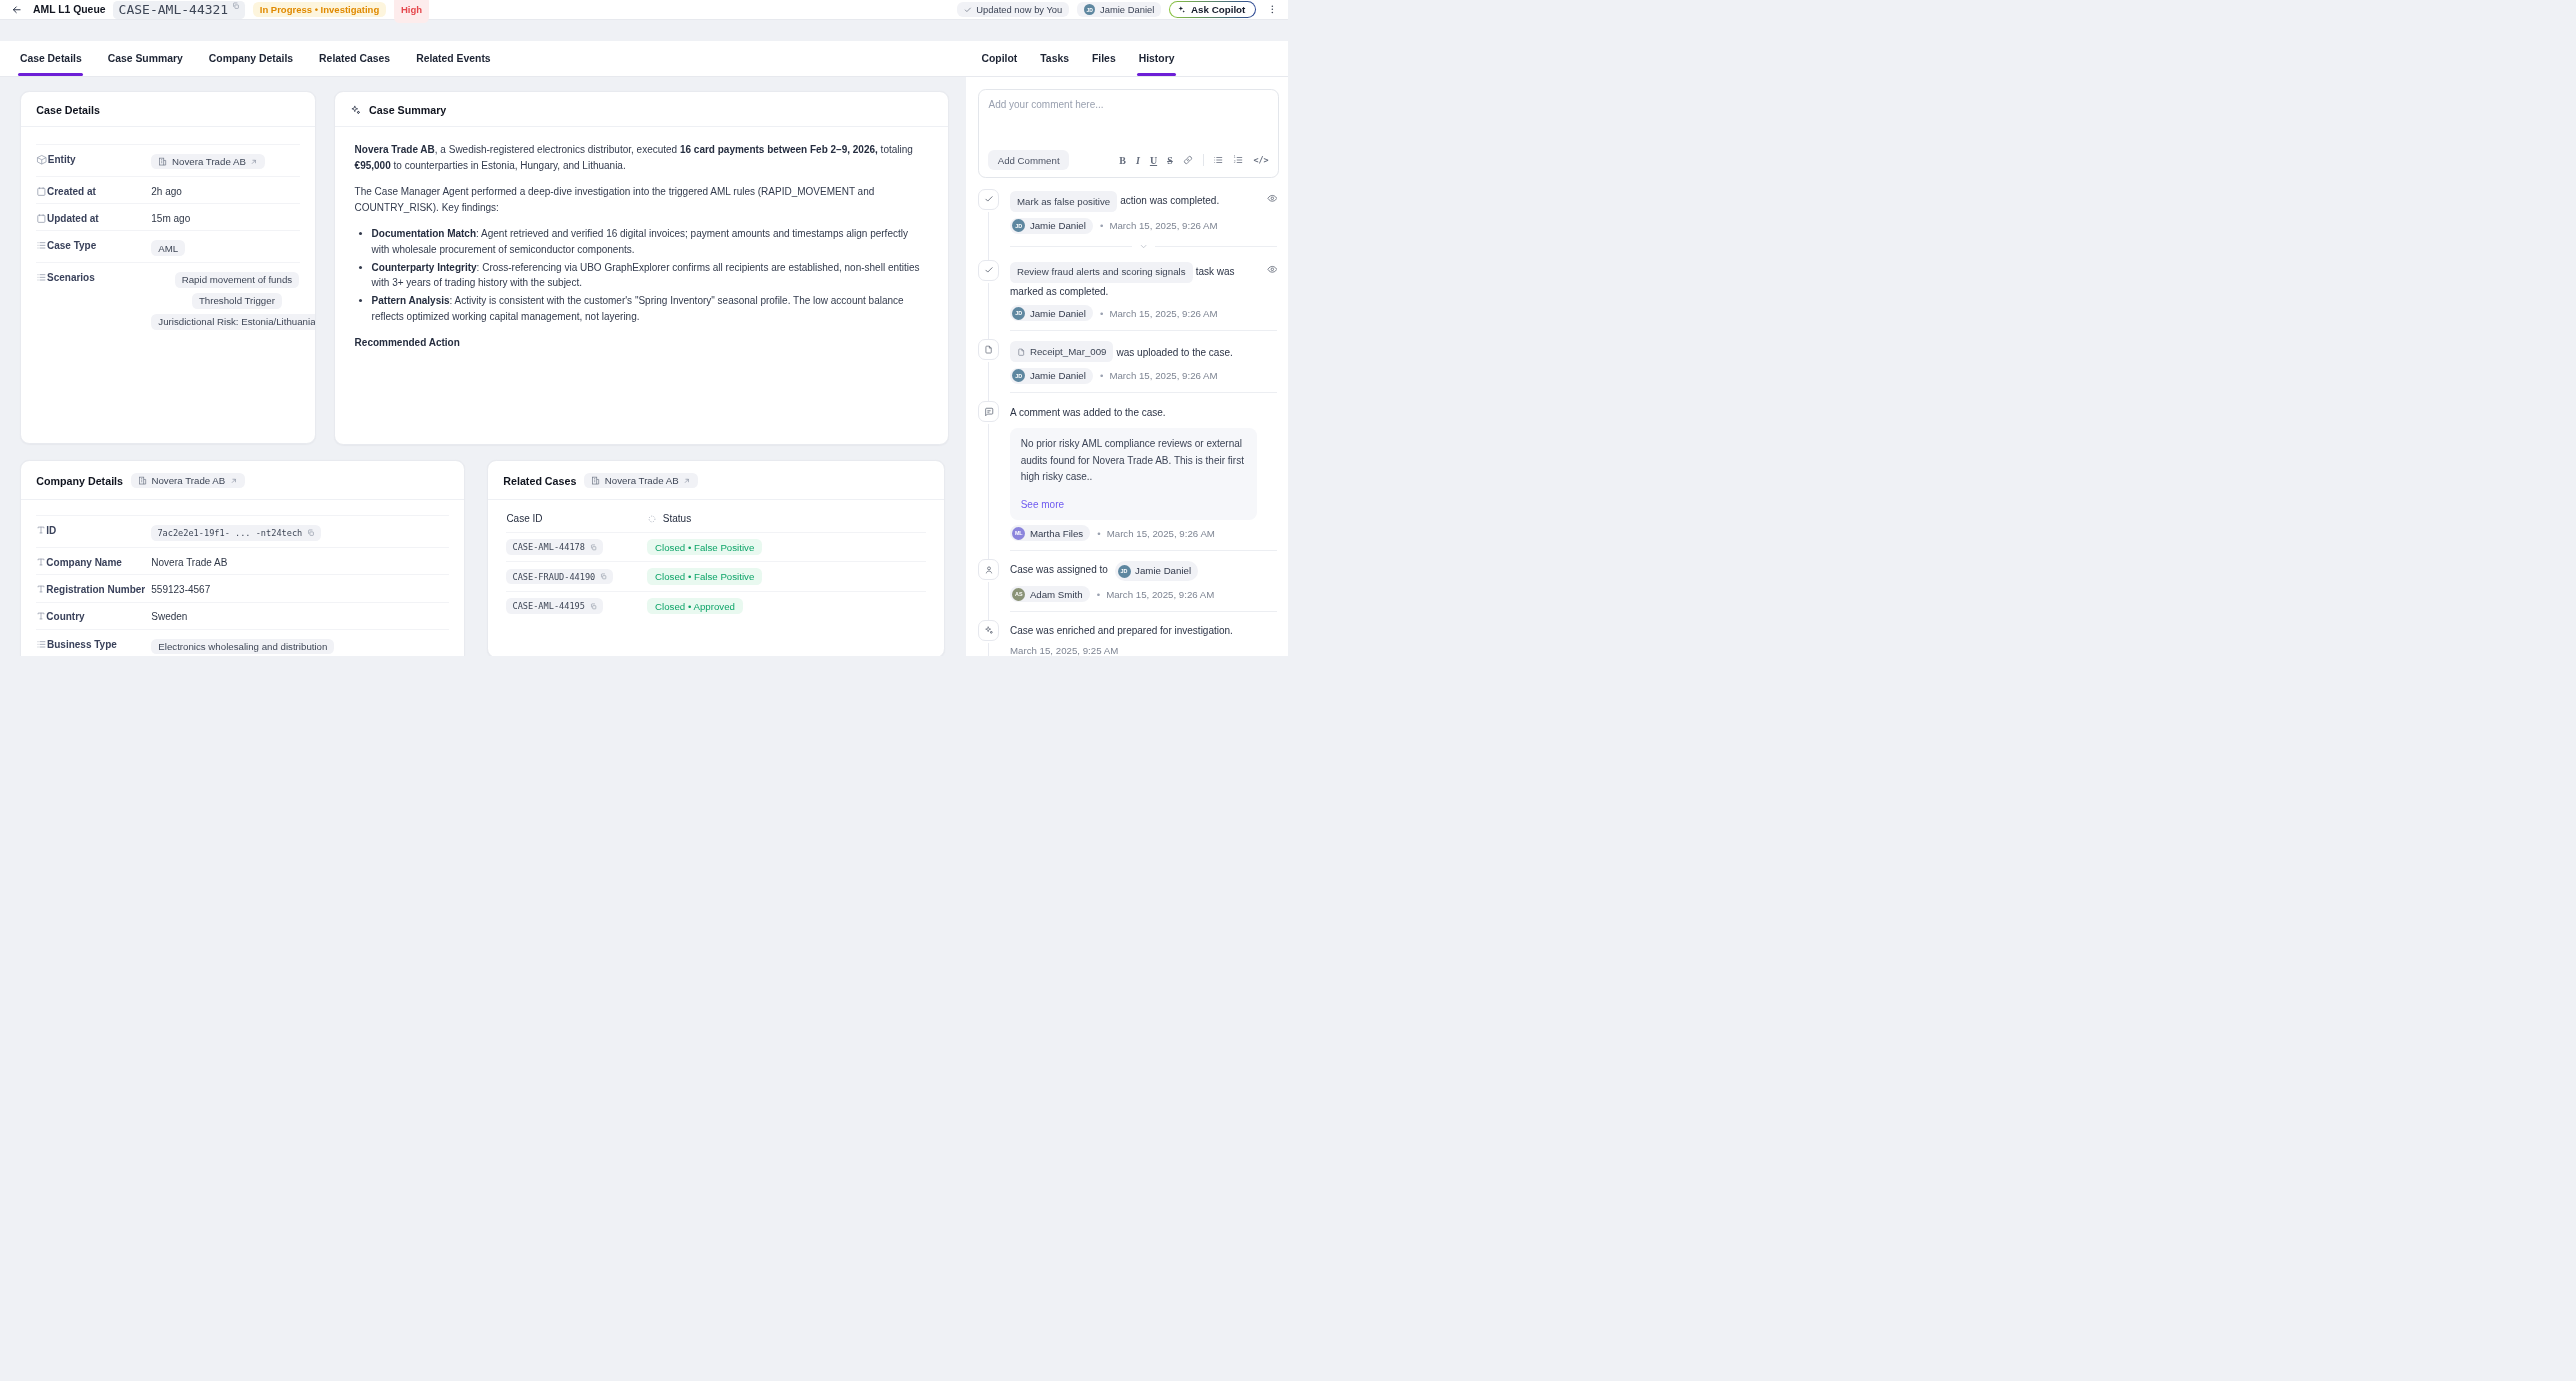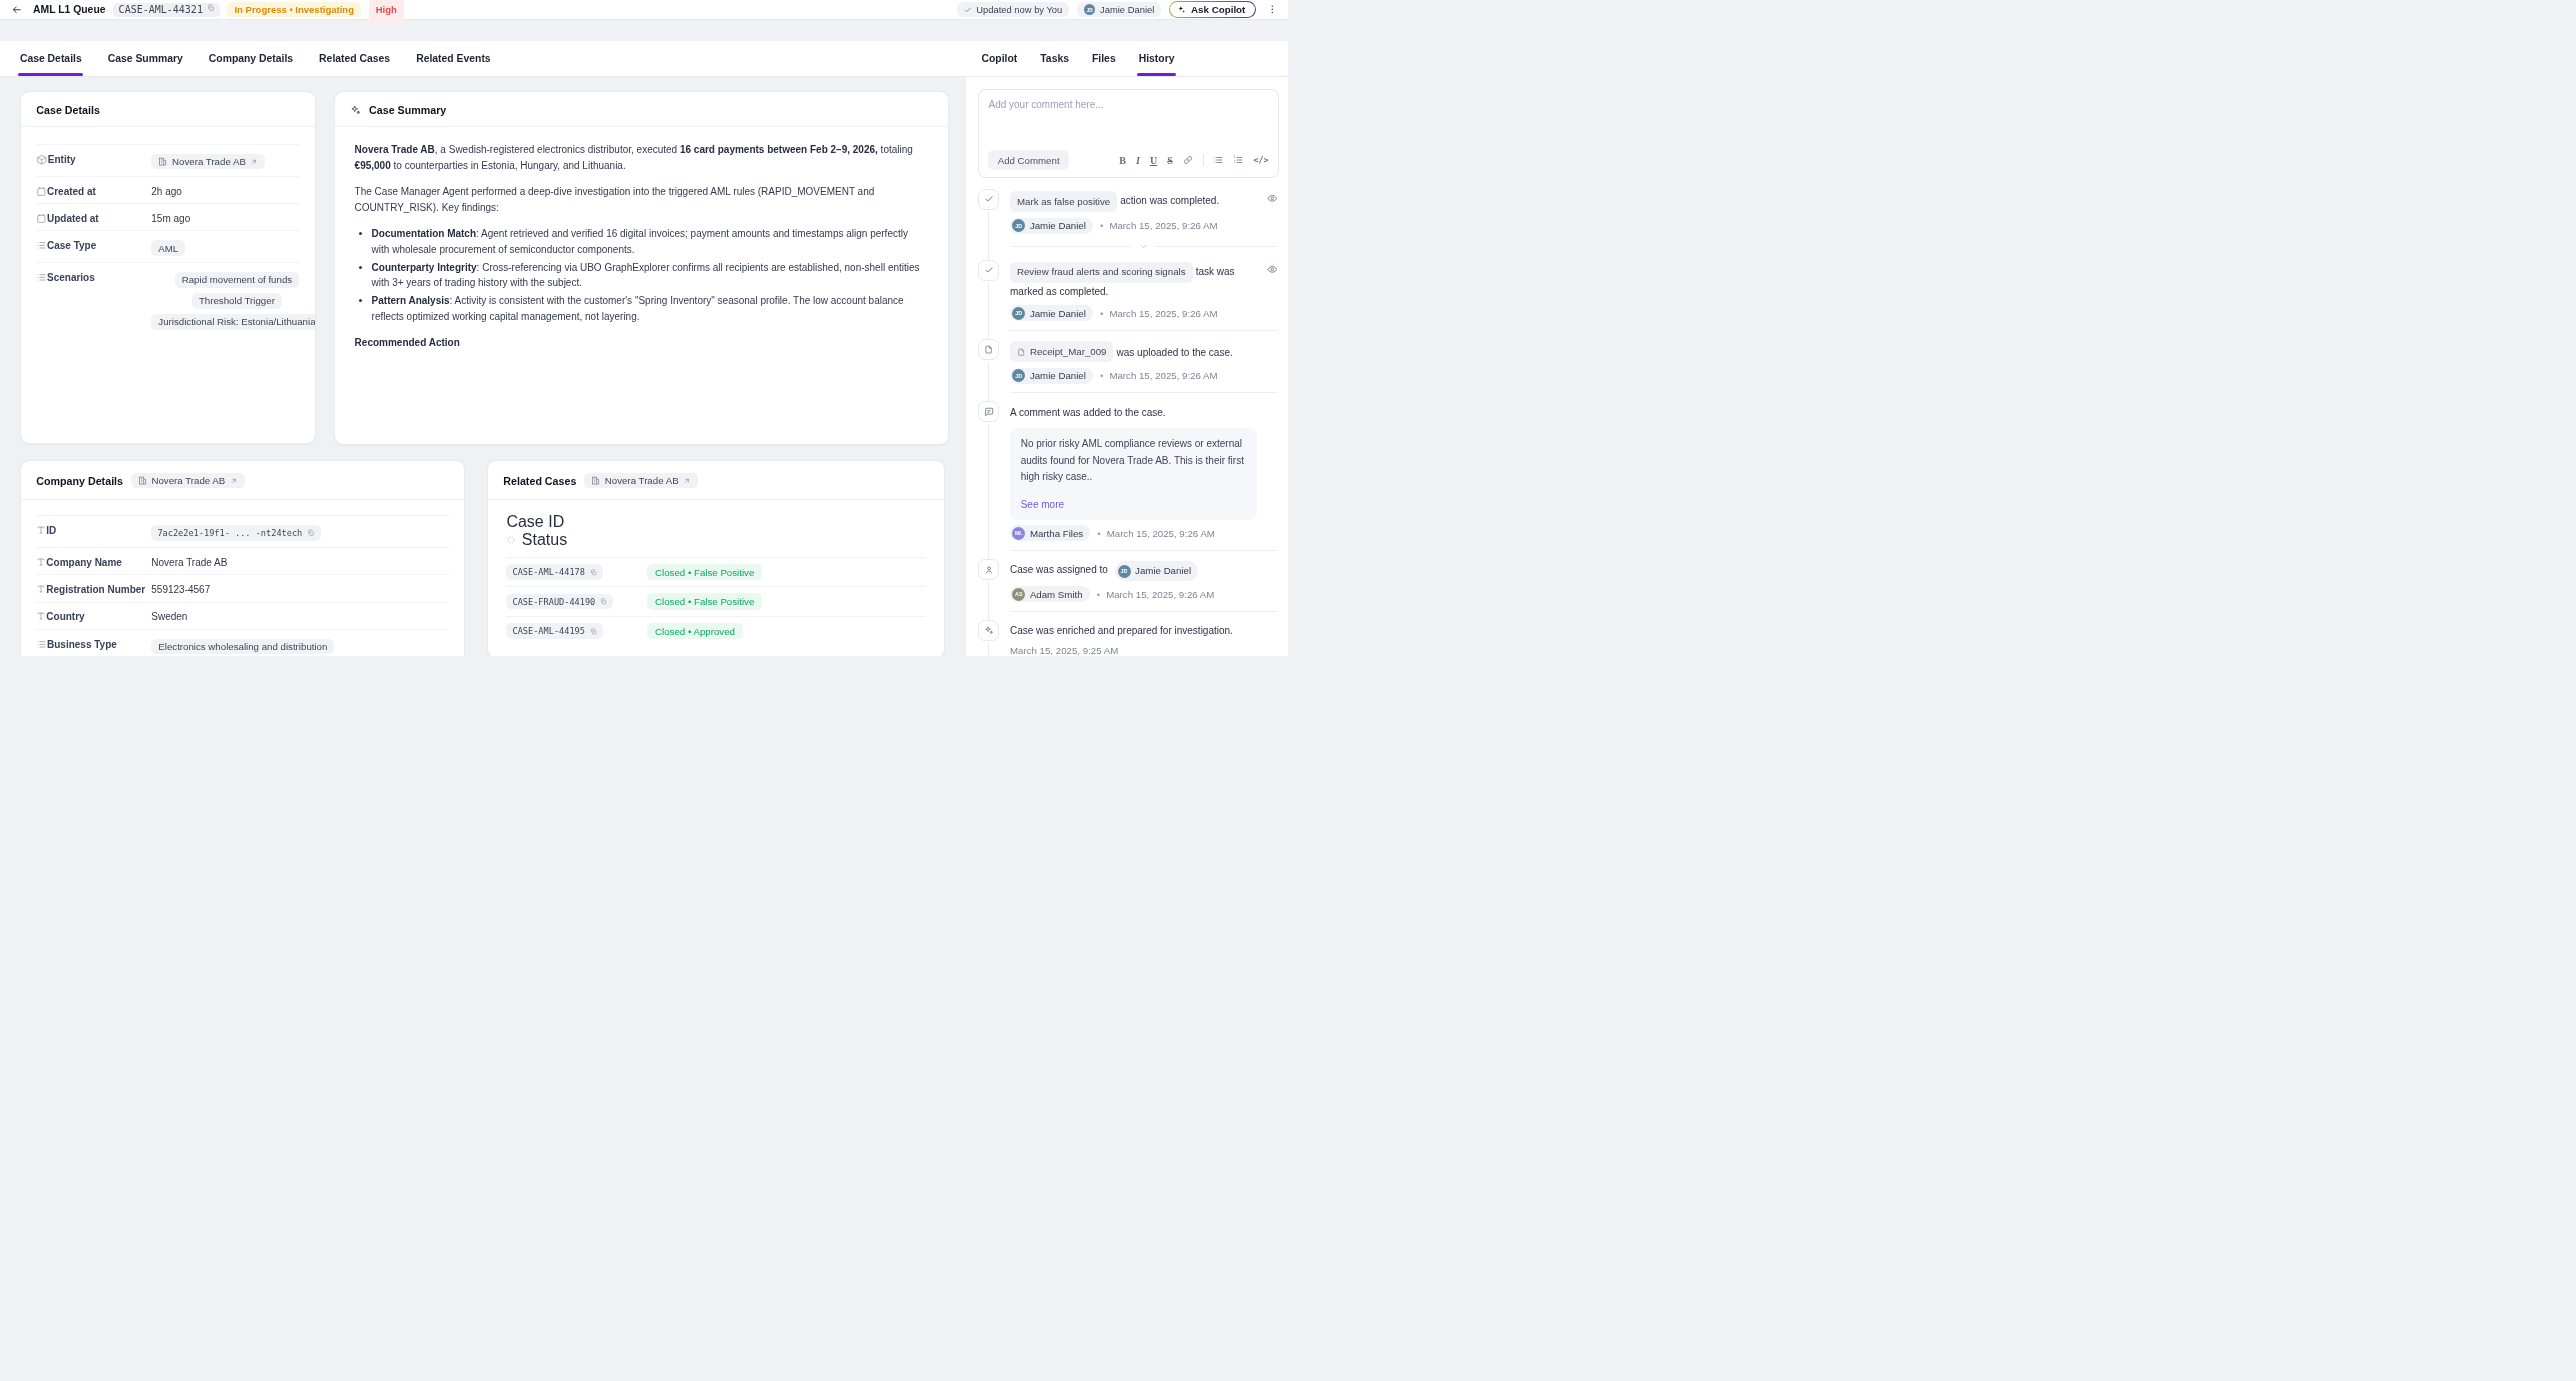--- a/index.html
+++ b/index.html
@@ -4,21 +4,21 @@
 <style>
   * { margin:0; padding:0; box-sizing:border-box; }
   html,body { width:1288px; height:691px; overflow:hidden; }
   body { font-family:"Liberation Sans",sans-serif; background:#eff1f5; color:#2f3747; font-size:10px; }
   svg { display:block; }
 
   
   .header { height:20px; background:#fff; border-bottom:0.8px solid #e7e9ee; display:flex; align-items:center; padding:0 7.7px 0 10.7px; gap:7.7px; }
   .back-btn { color:#273045; display:flex; align-items:center; cursor:pointer; }
   .app-title { font-size:10.4px; font-weight:700; color:#10141f; margin-left:3.1px; white-space:nowrap; }
-  .badge-mono { display:inline-flex; align-items:flex-start; gap:3.8px; background:#eef0f4; border-radius:4.6px; padding:1.5px 5.4px; font-family:"DejaVu Sans Mono",monospace; font-size:10px; color:#3e4656; }
+  .badge-mono { display:inline-flex; align-items:flex-start; gap:3.8px; background:#eef0f4; border-radius:4.6px; padding:1.5px 5.4px; font-family:"DejaVu Sans Mono",monospace; font-size:13px; color:#3e4656; }
   .badge-mono .cp { color:#8a92a1; }
   .badge-status { background:#fdf5dd; color:#e08a00; border-radius:5.4px; padding:1.9px 7px; font-size:9.5px; font-weight:600; white-space:nowrap; }
   .badge-high { background:#fdecec; color:#e5484d; border-radius:5.4px; padding:8px 7px; font-size:9.5px; font-weight:600; }
   .header .spacer { flex:1; }
   .hpill { display:flex; align-items:center; gap:4.6px; background:#f1f2f6; border-radius:6.1px; padding:1.9px 7px; font-size:9.4px; color:#3c4456; white-space:nowrap; }
   .hpill .ck { color:#6f7787; }
   .avatar { border-radius:50%; color:#fff; font-weight:700; display:flex; align-items:center; justify-content:center; flex:none; }
   .av16 { width:11.5px; height:11.5px; font-size:5px; }
   .av17 { width:13px; height:13px; font-size:5.4px; }
   .ask-wrap { background:linear-gradient(90deg,#8bc53f,#2b4695); border-radius:766px; padding:1.2px; cursor:pointer; }
@@ -62,21 +62,21 @@
   
   .cs-body { padding:15.3px 20px; font-size:10px; line-height:1.56; color:#323a4c; }
   .cs-body p { margin-bottom:10.7px; }
   .cs-body strong { font-weight:700; color:#252d3f; }
   .cs-body ul { margin:0 0 10.7px 17px; }
   .cs-body li { margin-bottom:2.3px; }
   .rec-title { font-weight:700; color:#252d3f; margin-bottom:1.5px; }
 
   
   .rc-table { padding:4.6px 18.4px 0; }
-  .rc-head { display:flex; padding:8.4px 0 7.7px; color:#262e40; font-size:16px;flex-direction:column; }
+  .rc-head { display:flex; align-items:center; padding:8.4px 0 7.7px; color:#262e40; font-size:10px; }
   .rc-col1 { width:141px; flex:none; }
   .rc-colh { display:flex; align-items:center; gap:5.4px; }
   .rc-colh .ic { color:#9aa1b0; }
   .rc-row { display:flex; align-items:center; padding:6.1px 0; border-top:0.8px solid #f2f3f6; }
   .status-pill { background:#e9f9f0; color:#0da468; border-radius:5.4px; padding:2.7px 7.7px; font-size:9.7px; font-weight:500; white-space:nowrap; }
 
   
   .right { width:322px; background:#fff; display:flex; flex-direction:column; }
   .right-tabs { gap:20px; padding-left:14px; }
   .right-body { flex:1; padding:12.3px 9.2px 0 12.3px; overflow:hidden; }

